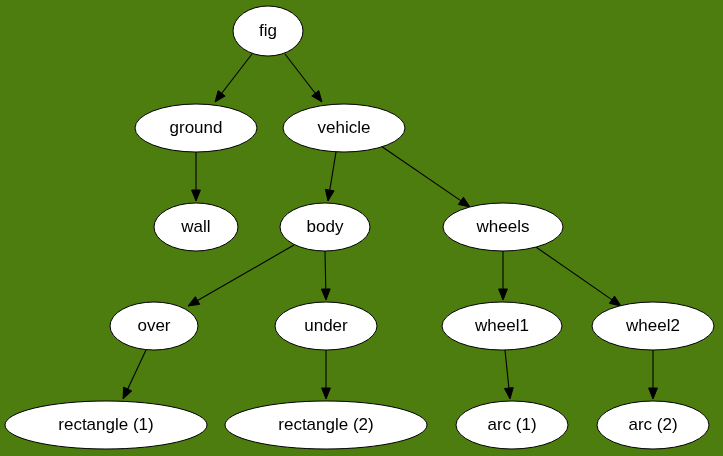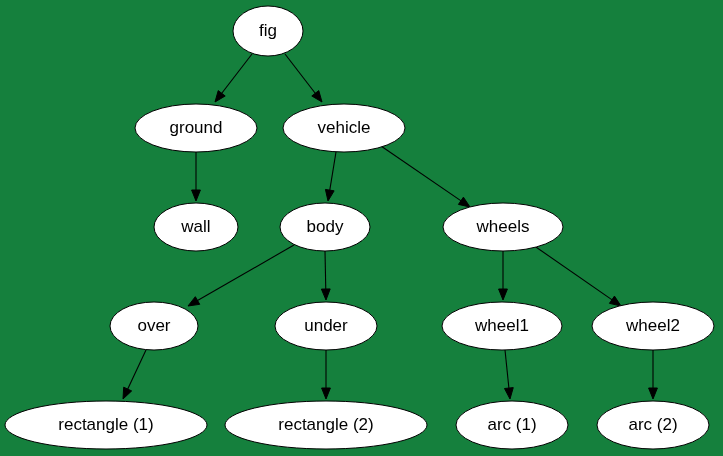--- a/index.html
+++ b/index.html
@@ -7,21 +7,21 @@
     padding: 0;
     background: #ffffff;
   }
   body {
     font-family: "Liberation Sans", sans-serif;
   }
   #graph-canvas {
     position: relative;
     width: 723px;
     height: 456px;
-    background: #15803d;
+    background: #4d7c0f;
     overflow: hidden;
   }
   #graph-svg {
     position: absolute;
     top: 0;
     left: 0;
     width: 723px;
     height: 456px;
     display: block;
   }

